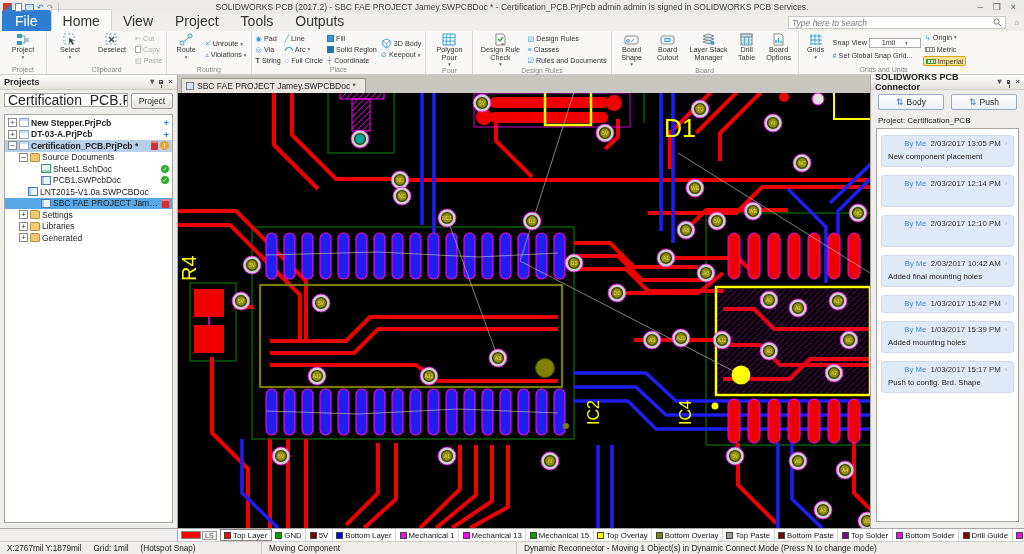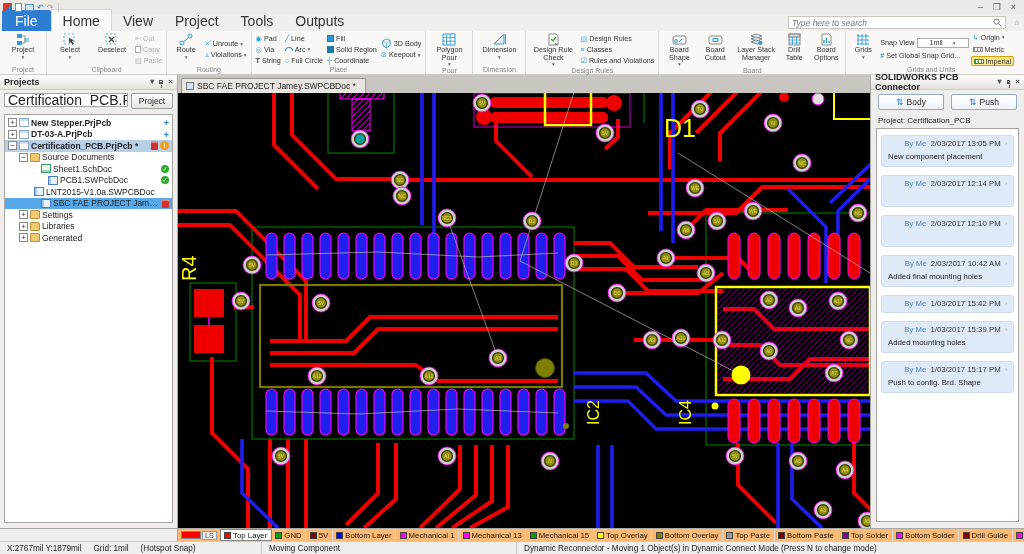--- a/index.html
+++ b/index.html
@@ -87,21 +87,21 @@
 .sync-ic{color:#2d7ed3;font-size:9px;line-height:9px}
 #rp-proj{font-size:8px;padding:4px 7px 1px;color:#222}
 #rp-comments{flex:1;margin:2px 5px 6px;background:#fff;border:1px solid #a8a4a0;padding:6px 4px;display:flex;flex-direction:column;gap:8px;overflow:hidden}
 .ccard{background:#dfeaf8;border:1px solid #cddcf0;border-radius:3px;padding:3px 6px 4px;flex:none}
 .chead{display:flex;justify-content:flex-end;gap:4px;font-size:7.8px;align-items:center}
 .cauthor{color:#4a86c8}
 .ctime{color:#333}
 .cchev{color:#9ab4cc;font-size:7px}
 .cbody{font-size:7.8px;color:#222;margin-top:4px;min-height:10px;line-height:10px}
 
-#layerrow{height:13px;display:flex;border-top:1px solid #aaa6a2;background:#fdba74}
+#layerrow{height:13px;display:flex;border-top:1px solid #aaa6a2;background:#ffffff}
 #layer-fill-left{width:178px;background:#f0eeec;border-right:1px solid #aaa6a2;flex:none}
 #layerbar{flex:1;display:flex;align-items:center;padding-left:3px;overflow:hidden}
 .ls-swatch{width:20px;height:8px;background:#f00;border:1px solid #888;flex:none}
 .ls-box{font-size:7px;border:1px solid #999;background:#eee;padding:0 2px;height:9px;line-height:8px;margin:0 3px 0 1px;color:#555;flex:none}
 .ltab{display:flex;align-items:center;gap:2px;padding:0 3.5px;height:12px;font-size:7.8px;border-right:1px solid #d8d5d1;color:#111;white-space:nowrap;flex:none}
 .ltab.active{border:1px solid #8a8682;background:#fdfdfc}
 .lsw{width:7px;height:7px;border:1px solid #444;flex:none}
 #statusbar{height:14px;display:flex;align-items:center;background:#f0eeec;border-top:1px solid #cfcbc7;font-size:8.2px;color:#222}
 .sb-sec{padding:0 7px;height:100%;display:flex;align-items:center;gap:12px;border-right:1px solid #c9c5c1;white-space:nowrap}
 #sb-left{width:262px}
@@ -116,20 +116,21 @@
 
   <div id="titlebar">
     <div class="qat">
       <span class="appic"></span>
       <span class="doc-ic"></span>
       <span class="fold-ic"></span>
       <span class="qic">↶</span>
       <span class="qic gray">↷</span>
       <span class="qsep"></span>
     </div>
+    <span id="title-text">SOLIDWORKS PCB (2017.2) - SBC FAE PROJECT Jamey.SWPCBDoc * - Certification_PCB.PrjPcb admin admin is signed in SOLIDWORKS PCB Services.</span>
     <div class="wctl">
       <span>–</span>
       <span>❐</span>
       <span>×</span>
     </div>
   </div>
 
   <div id="menubar">
     <div id="menu-tabs" style="display:flex;align-items:flex-end">
         <div class="mtab file">File</div>
@@ -310,35 +311,20 @@
               </svg>
           </span>
           <span class="rtext">Polygon
 Pour</span>
           <span class="caret">▾</span>
         </div>
       </div>
       <div class="rgl">Pour</div>
     </div>
 
-    <div class="rgroup">
-      <div class="rbody">
-        <div class="rbig" style="width:48px">
-          <span class="ricon">
-            <svg width="15" height="13" viewBox="0 0 15 13">
-                <path d="M2 11L12 1v10z" fill="#e8f2fa" stroke="#2e9bd6"></path>
-                <path d="M13.5 1v10" stroke="#888"></path>
-              </svg>
-          </span>
-          <span class="rtext">Dimension</span>
-          <span class="caret">▾</span>
-        </div>
-      </div>
-      <div class="rgl">Dimension</div>
-    </div>
 
     <div class="rgroup">
       <div class="rbody">
         <div class="rbig" style="width:50px">
           <span class="ricon">
             <svg width="13" height="13" viewBox="0 0 13 13">
                 <path d="M2 1h7l2 2v9H2z" fill="#fff" stroke="#888"></path>
                 <path d="M4 6l2 2 3-4" fill="none" stroke="#2faa2f" stroke-width="1.4"></path>
                 <path d="M7 11l3 1-1-2" fill="#444"></path>
               </svg>
@@ -351,21 +337,21 @@
           <div class="rsmall">
               <span class="gb">▤</span>
               <span>Design Rules</span>
             </div>
           <div class="rsmall">
               <span class="gb">≡</span>
               <span>Classes</span>
             </div>
           <div class="rsmall">
               <span class="gb">☑</span>
-              <span>Rules and Violations</span>
+              <span>Rules and Documents</span>
             </div>
         </div>
       </div>
       <div class="rgl">Design Rules</div>
     </div>
 
     <div class="rgroup">
       <div class="rbody">
         <div class="rbig" style="width:36px">
           <span class="ricon">
@@ -514,28 +500,28 @@
             <span class="tlabel">Source Documents</span>
             <span class="tsp"></span>
           </div>
           <div class="trow" style="padding-left: 25px;">
             <span class="tspacer"></span>
             <span class="tico schdoc"></span>
             <span class="tlabel">Sheet1.SchDoc</span>
             <span class="tsp"></span>
             <span class="badge-check">✓</span>
           </div>
-          <div class="trow" style="padding-left: 32px;">
+          <div class="trow" style="padding-left: 25px;">
             <span class="tspacer"></span>
             <span class="tico pcbdoc"></span>
             <span class="tlabel">PCB1.SWPcbDoc</span>
             <span class="tsp"></span>
             <span class="badge-check">✓</span>
           </div>
-          <div class="trow" style="padding-left: 18px;">
+          <div class="trow" style="padding-left: 12px;">
             <span class="tspacer"></span>
             <span class="tico pcbdoc"></span>
             <span class="tlabel">LNT2015-V1.0a.SWPCBDoc</span>
             <span class="tsp"></span>
           </div>
           <div class="trow sel-active" style="padding-left: 25px;">
             <span class="tspacer"></span>
             <span class="tico pcbdoc"></span>
             <span class="tlabel">SBC FAE PROJECT Jamey.SWPCBDoc *</span>
             <span class="tsp"></span>

